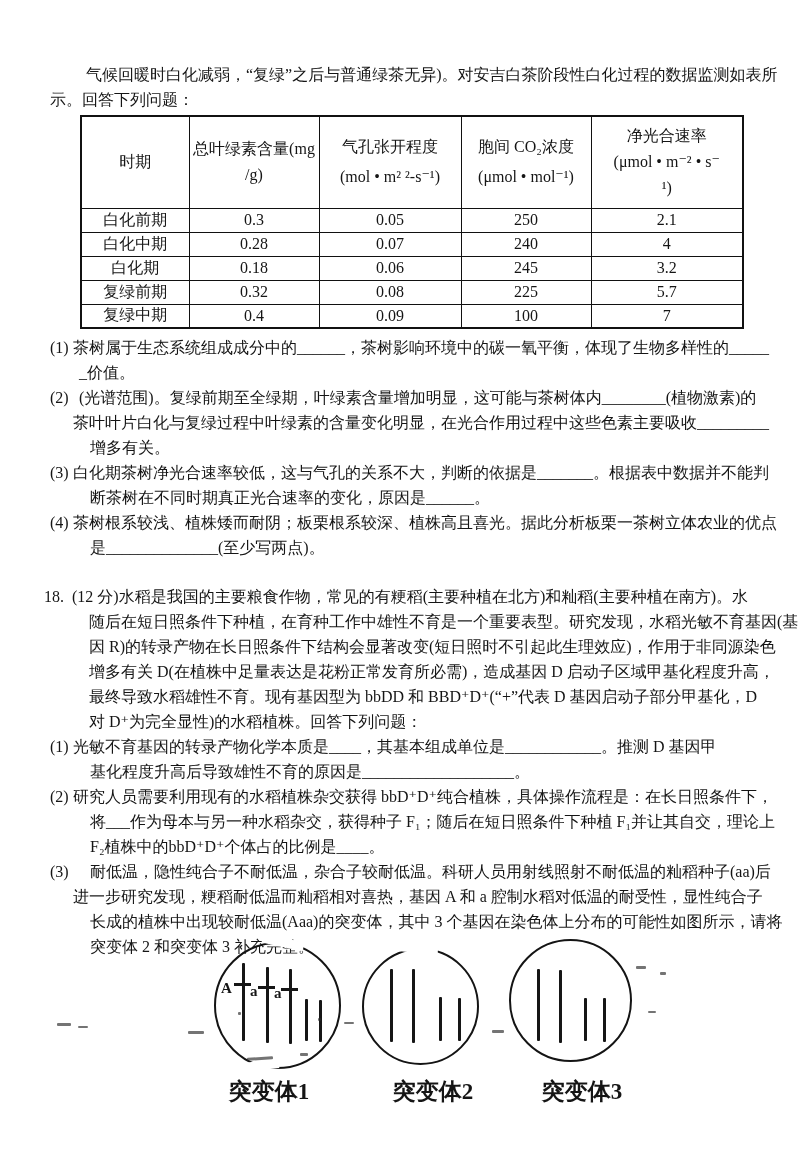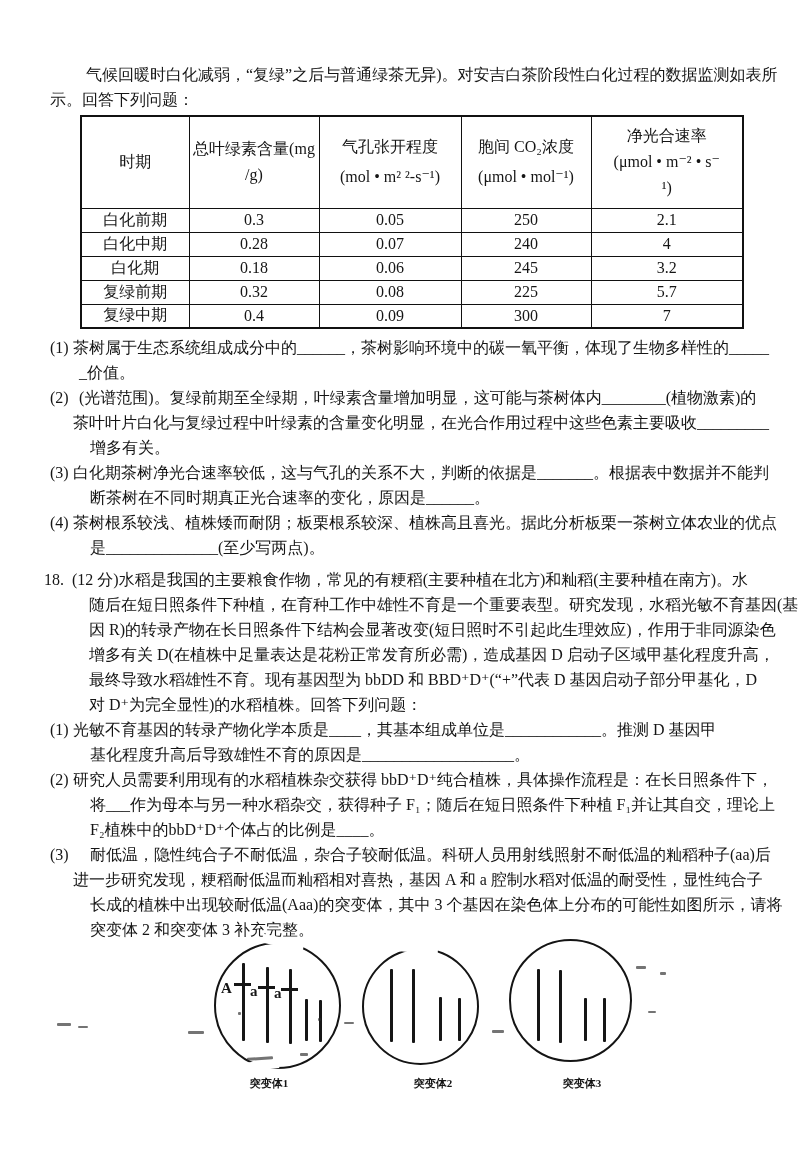--- a/index.html
+++ b/index.html
@@ -27,31 +27,31 @@
   table.data tbody tr{height:24px;}
   .hl{line-height:26px;}
   .hl.unit{line-height:30px;}
   
   .q{position:relative;padding-left:67px;}
   .q .marker{position:absolute;left:44px;top:0;line-height:25px;}
   .q18{padding-left:66px;}
   .q18 .marker{left:38px;}
   .cont{padding-left:17px;}
   .cont-sm{padding-left:6px;}
-  .mt{margin-top:7px;}
+  .mt{margin-top:24px;}
   
   .fig{position:absolute;top:941px;left:0;width:800px;height:175px;}
   .circle{position:absolute;border:2.5px solid #141414;border-radius:50%;box-sizing:border-box;}
   .gap{position:absolute;background:#ffffff;}
   .chrom{position:absolute;width:3px;background:#161616;border-radius:1px;}
   .tick{position:absolute;height:3px;background:#161616;}
   .gene{position:absolute;font-size:15px;font-weight:bold;line-height:15px;
         font-family:"Liberation Serif","DejaVu Serif",serif;}
   .flabel{position:absolute;top:135px;width:90px;text-align:center;
-          font-weight:bold;font-size:11px;}
+          font-weight:bold;font-size:23px;}
   .speck{position:absolute;background:#2a2a2a;opacity:.65;border-radius:1px;}
 </style>
 </head>
 <body>
 
 <div class="page">
   <div class="content">
 
     <div class="intro">
       <div class="ln">气候回暖时白化减弱，“复绿”之后与普通绿茶无异)。对安吉白茶阶段性白化过程的数据监测如表所</div>
@@ -116,21 +116,21 @@
           <td>复绿前期</td>
           <td>0.32</td>
           <td>0.08</td>
           <td>225</td>
           <td>5.7</td>
         </tr>
         <tr>
           <td>复绿中期</td>
           <td>0.4</td>
           <td>0.09</td>
-          <td>300</td>
+          <td>100</td>
           <td>7</td>
         </tr>
       </tbody>
     </table>
 
     <div class="q">
       <span class="marker">(1)</span>
       <div class="ln">茶树属于生态系统组成成分中的______，茶树影响环境中的碳一氧平衡，体现了生物多样性的_____</div>
       <div class="ln cont-sm">_价值。</div>
     </div>

